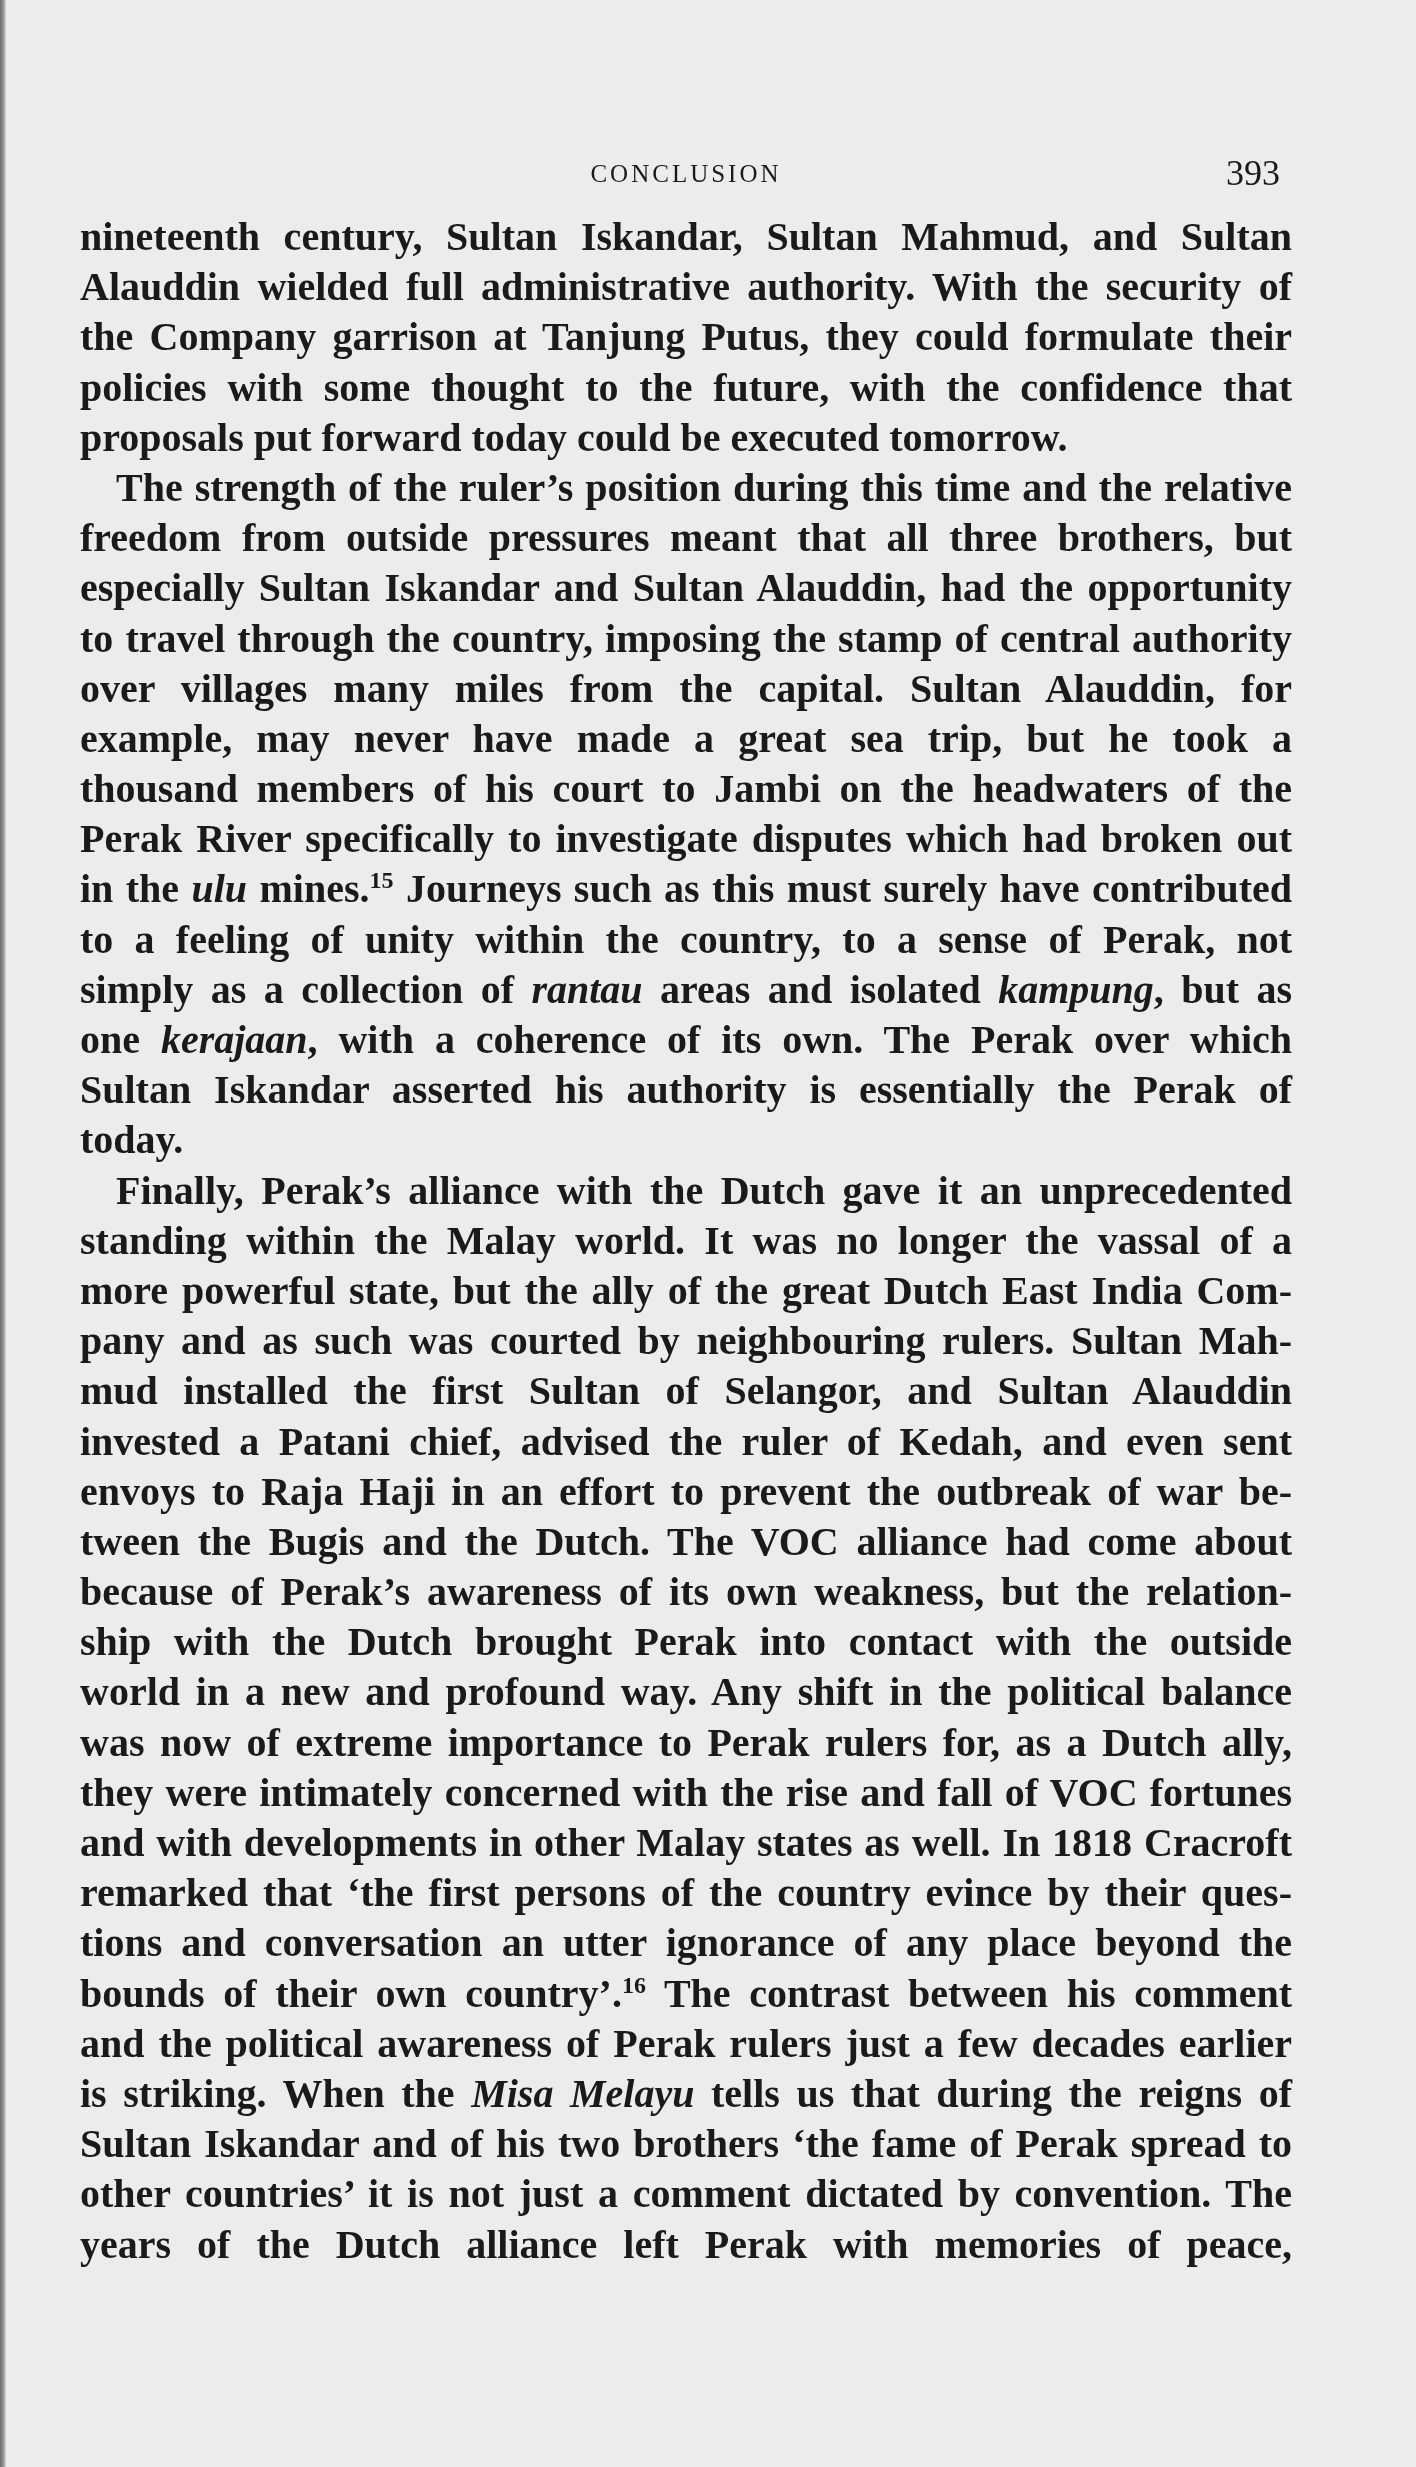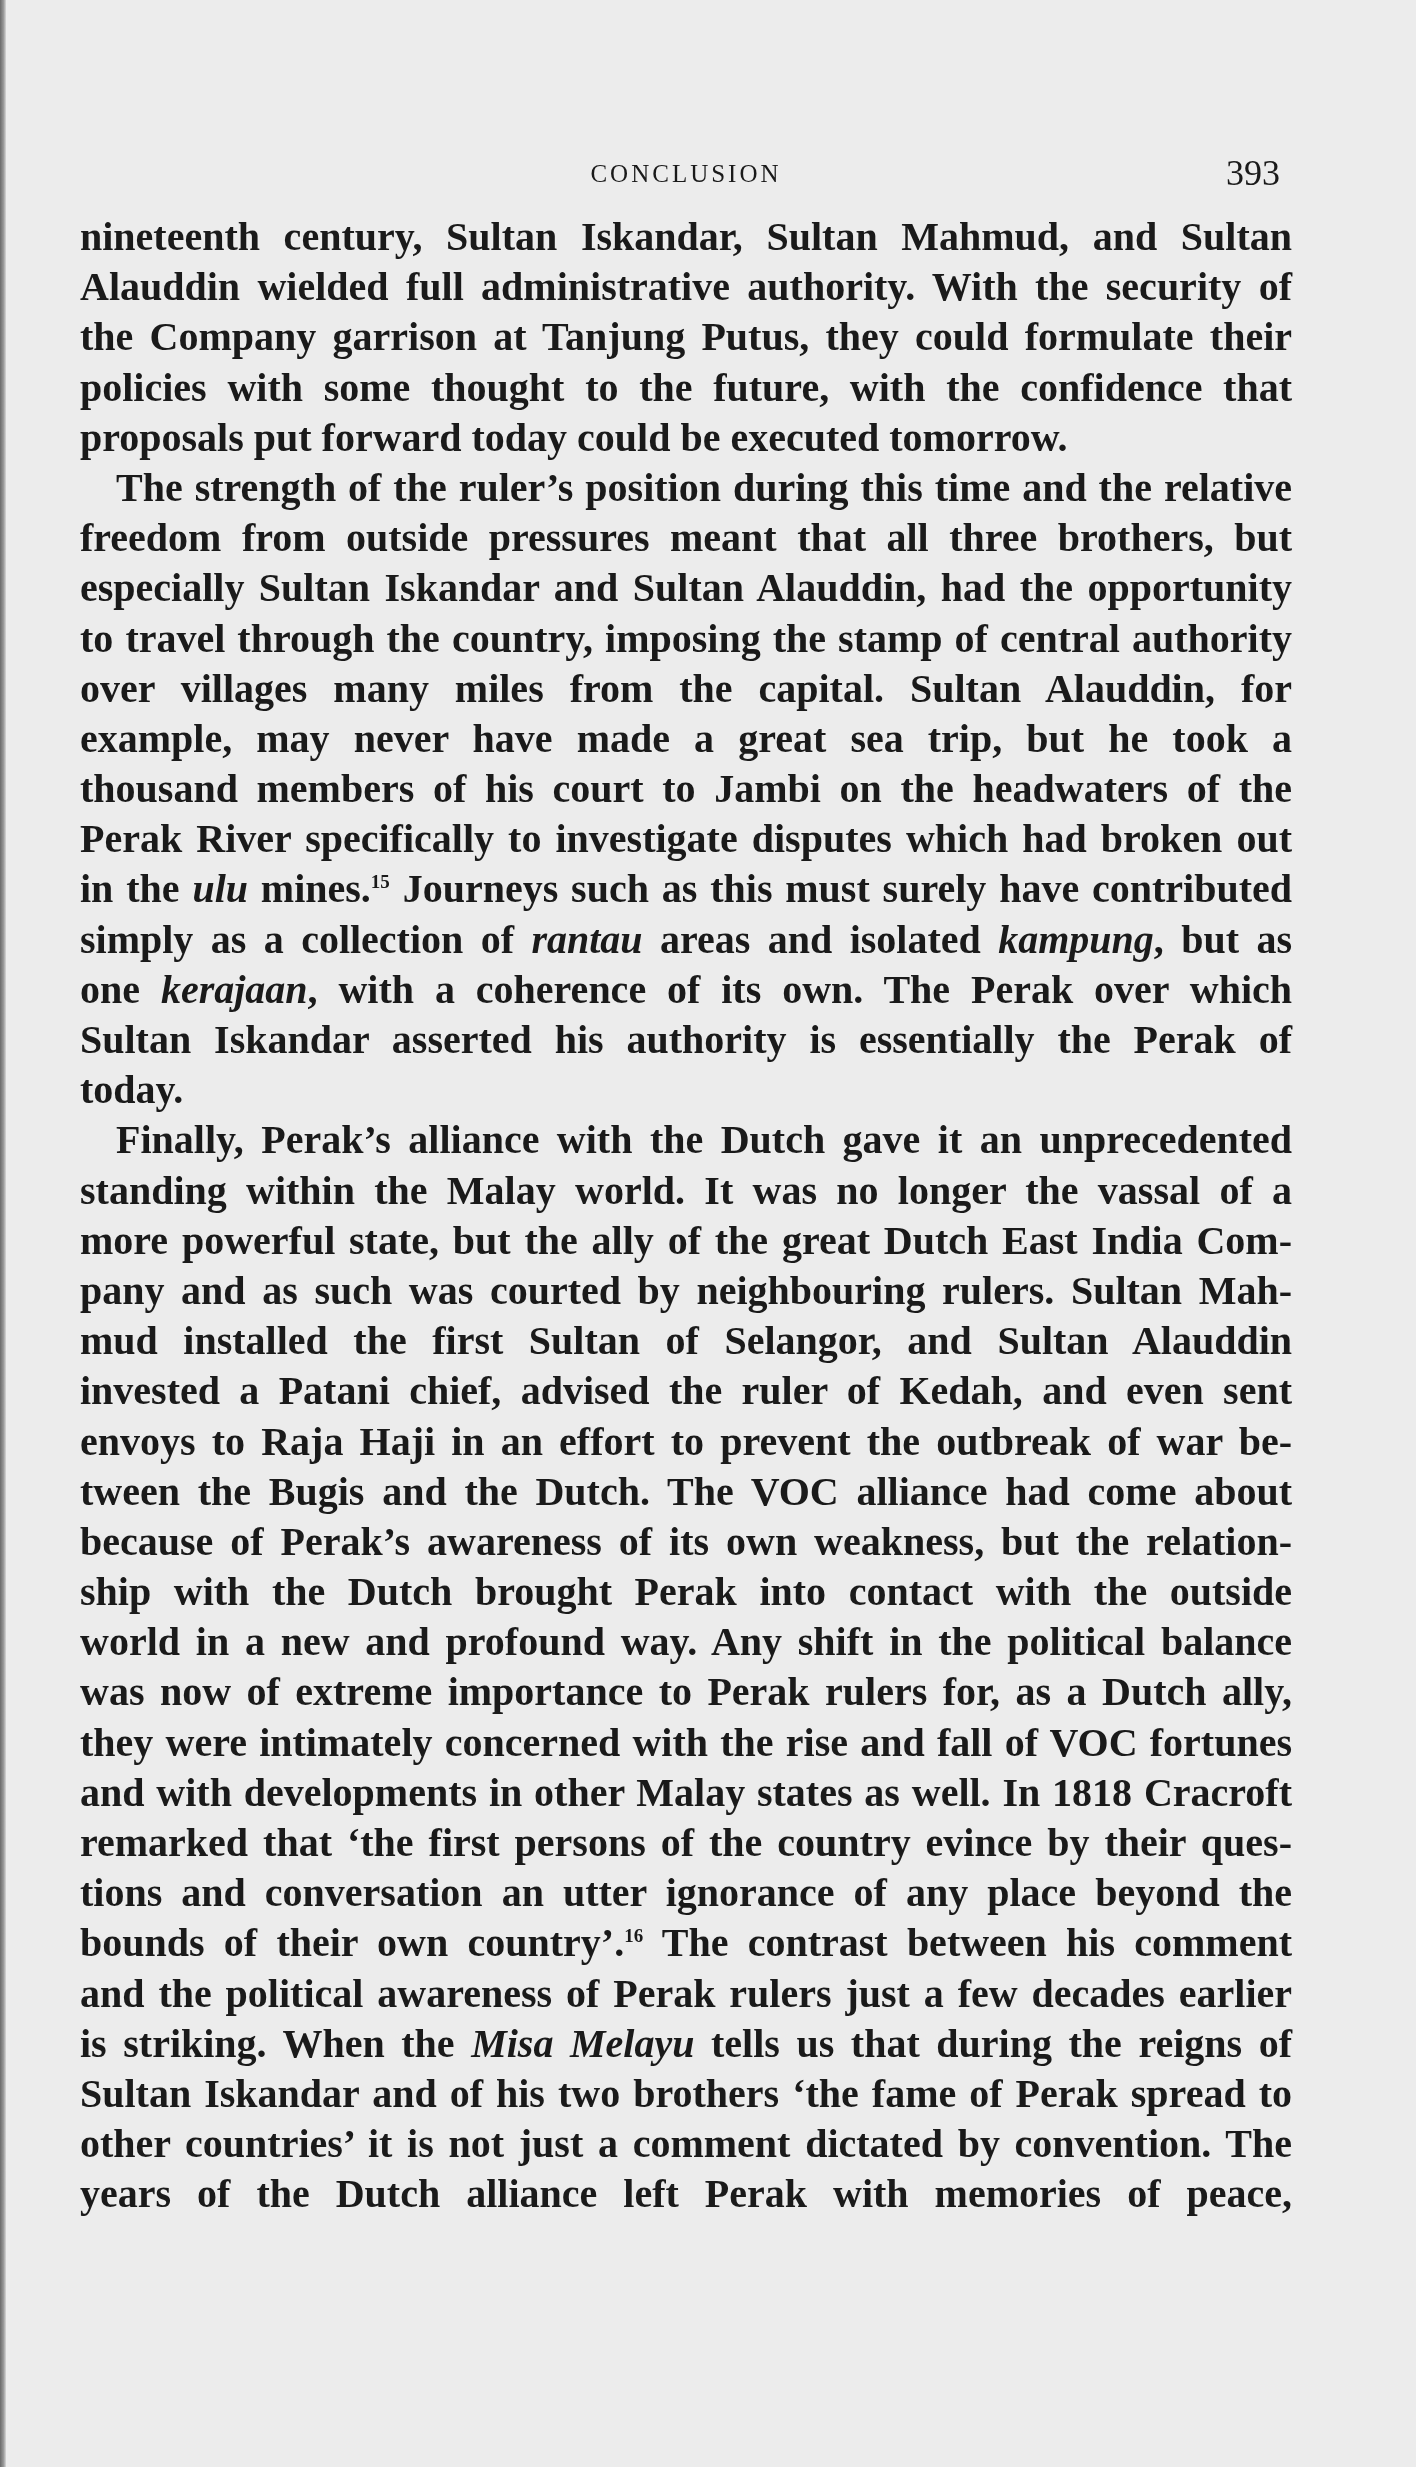--- a/index.html
+++ b/index.html
@@ -27,21 +27,21 @@
     position: absolute; left: 80px; top: 212px; width: 1212px; font-weight: bold;
   }
   .line {
     height: 50.2px; line-height: 50.2px; font-size: 40px;
     text-align: justify; text-align-last: justify; white-space: nowrap;
     overflow: visible;
   }
   .line.last { text-align-last: left; }
   .line.indent { padding-left: 36px; }
   .it { font-style: italic; }
-  sup { font-size: 19px; line-height: 0; vertical-align: 14px; }
+  sup { font-size: 24px; line-height: 0; vertical-align: 14px; }
 </style>
 </head>
 <body>
 
 <div class="spine"></div>
 
 <div class="running-head">
   <div class="running-title">CONCLUSION</div>
   <div class="page-number">393</div>
 </div>
@@ -54,20 +54,21 @@
     <div class="line last"><span>proposals put forward today could be executed tomorrow.</span></div>
     <div class="line indent"><span>The strength of the ruler’s position during this time and the relative</span></div>
     <div class="line"><span>freedom from outside pressures meant that all three brothers, but</span></div>
     <div class="line"><span>especially Sultan Iskandar and Sultan Alauddin, had the opportunity</span></div>
     <div class="line"><span>to travel through the country, imposing the stamp of central authority</span></div>
     <div class="line"><span>over villages many miles from the capital. Sultan Alauddin, for</span></div>
     <div class="line"><span>example, may never have made a great sea trip, but he took a</span></div>
     <div class="line"><span>thousand members of his court to Jambi on the headwaters of the</span></div>
     <div class="line"><span>Perak River specifically to investigate disputes which had broken out</span></div>
     <div class="line"><span>in the </span><span class="it">ulu</span><span> mines.</span><sup>15</sup><span> Journeys such as this must surely have contributed</span></div>
+    <div class="line"><span>to a feeling of unity within the country, to a sense of Perak, not</span></div>
     <div class="line"><span>simply as a collection of </span><span class="it">rantau</span><span> areas and isolated </span><span class="it">kampung</span><span>, but as</span></div>
     <div class="line"><span>one </span><span class="it">kerajaan</span><span>, with a coherence of its own. The Perak over which</span></div>
     <div class="line"><span>Sultan Iskandar asserted his authority is essentially the Perak of</span></div>
     <div class="line last"><span>today.</span></div>
     <div class="line indent"><span>Finally, Perak’s alliance with the Dutch gave it an unprecedented</span></div>
     <div class="line"><span>standing within the Malay world. It was no longer the vassal of a</span></div>
     <div class="line"><span>more powerful state, but the ally of the great Dutch East India Com-</span></div>
     <div class="line"><span>pany and as such was courted by neighbouring rulers. Sultan Mah-</span></div>
     <div class="line"><span>mud installed the first Sultan of Selangor, and Sultan Alauddin</span></div>
     <div class="line"><span>invested a Patani chief, advised the ruler of Kedah, and even sent</span></div>

